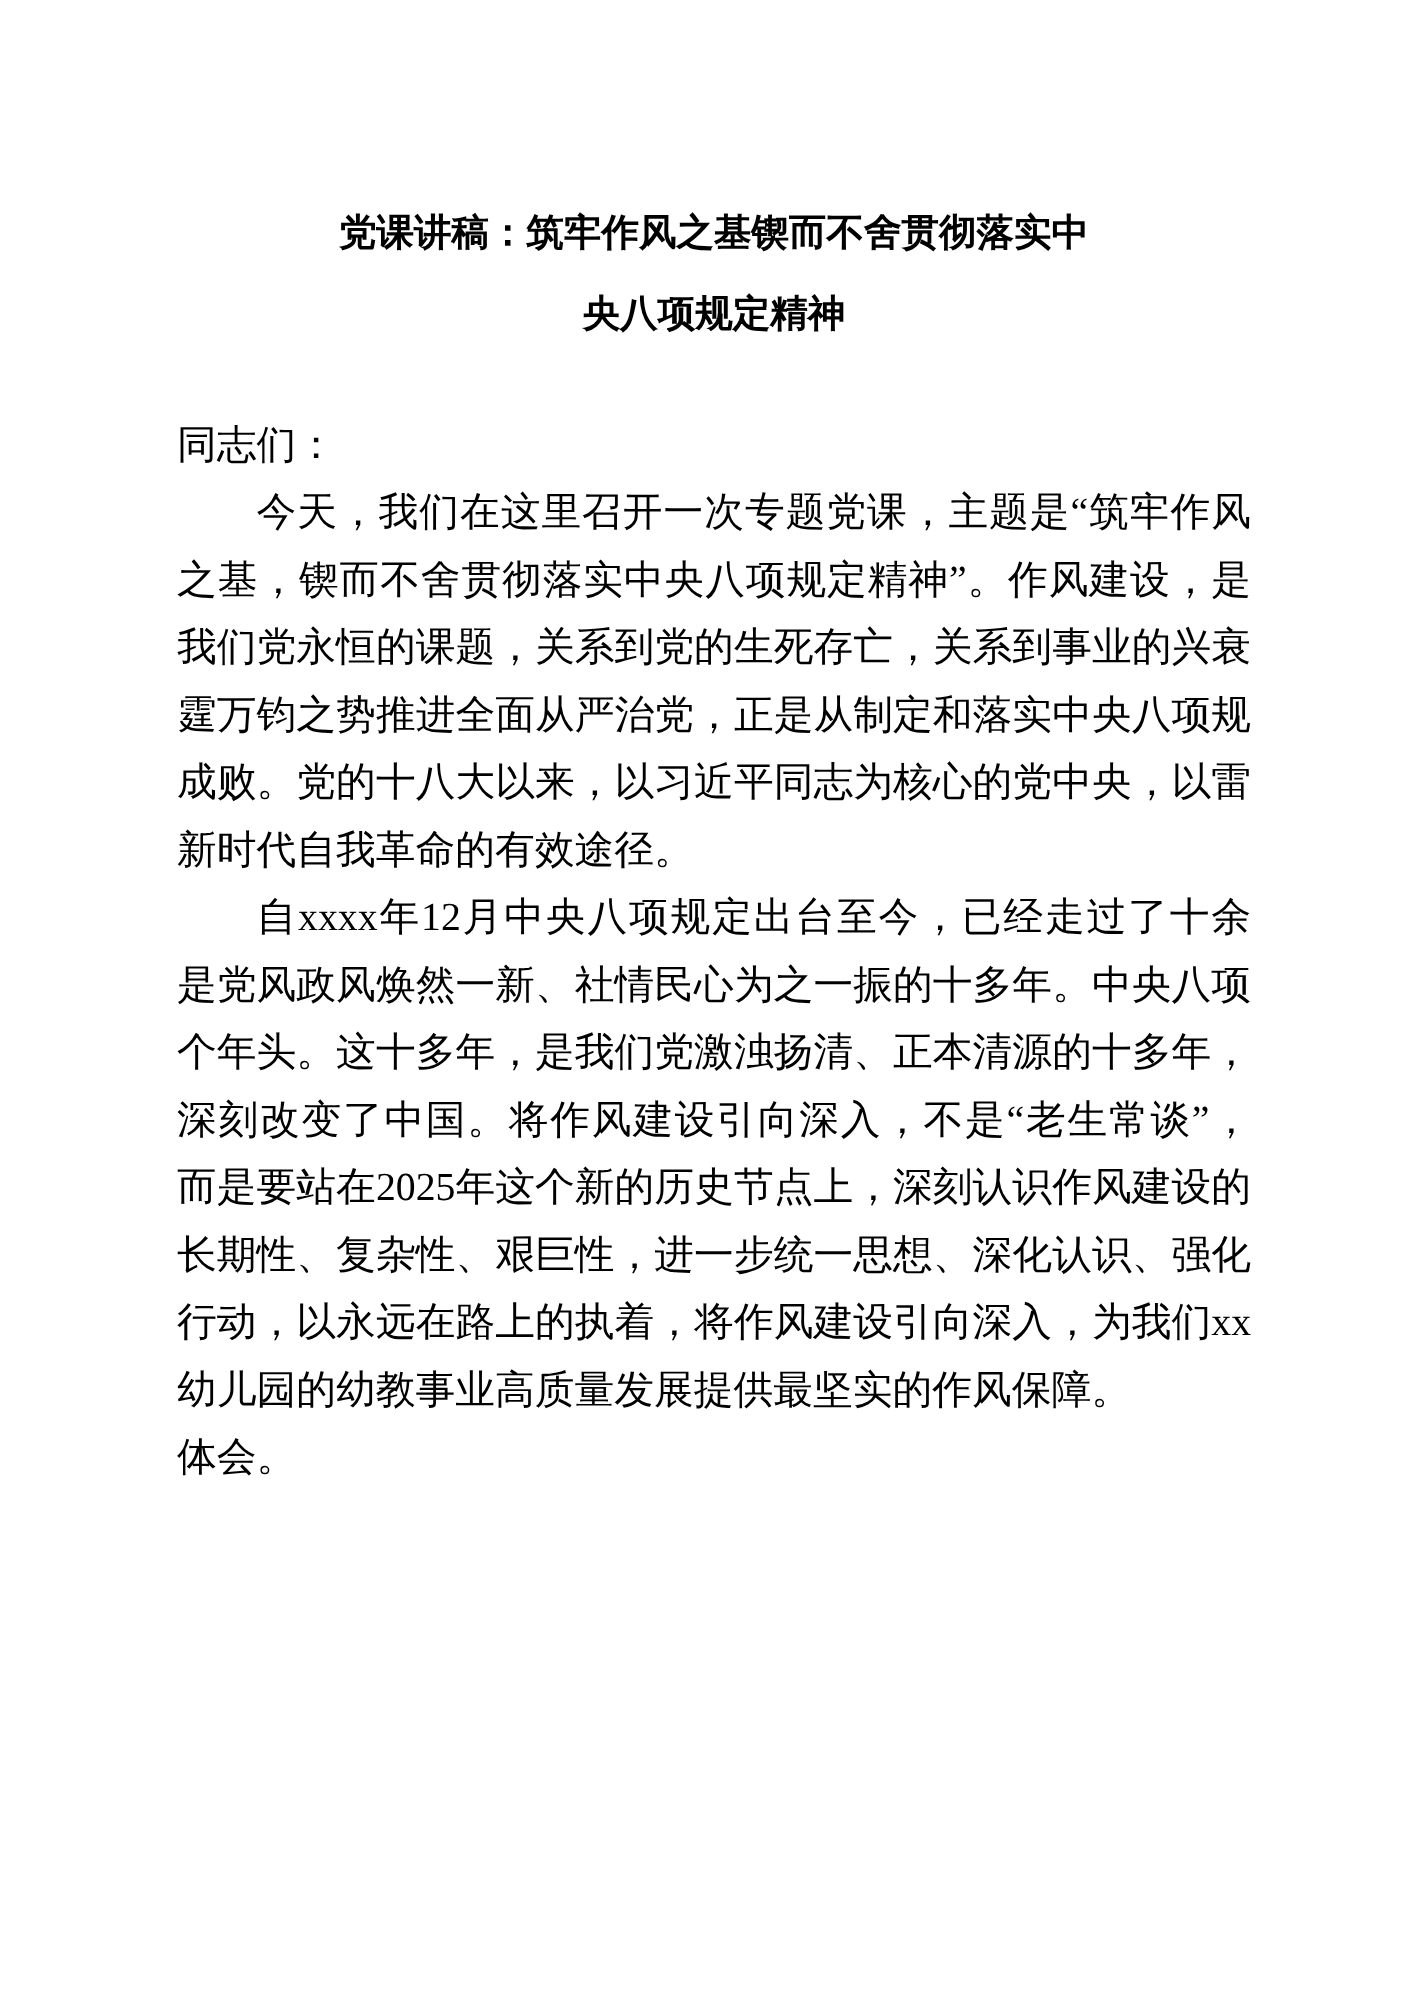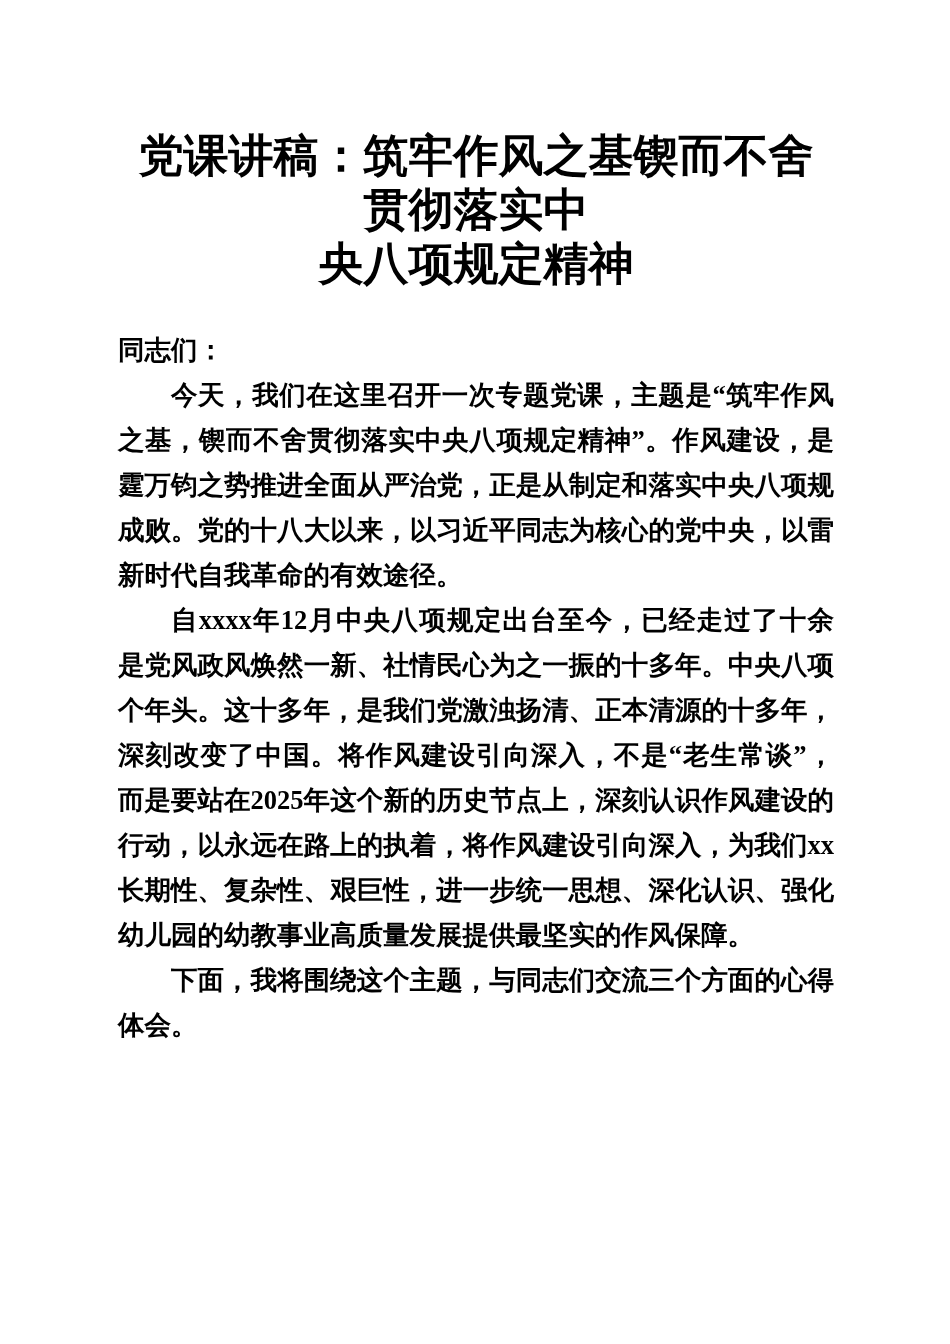--- a/index.html
+++ b/index.html
@@ -14,31 +14,31 @@
   }
   .content {
     position: absolute;
     left: 118px;
     top: 0;
     width: 716px;
   }
   .doc-title {
     margin: 129px 0 0 0;
     padding: 0;
-    font-size: 45px;
+    font-size: 25px;
     line-height: 54px;
     font-weight: bold;
     text-align: center;
     letter-spacing: 0;
   }
   .doc-body {
     margin-top: 37px;
     font-size: 26.5px;
     line-height: 45px;
-    font-weight: bold;
+    font-weight: normal;
   }
   .paragraph { margin: 0; padding: 0; }
   .line {
     width: 716px;
     white-space: nowrap;
     text-align: justify;
     text-align-last: justify;
   }
   .line.last {
     text-align-last: left;
@@ -59,36 +59,36 @@
 
     <div class="doc-body">
 
       <div class="paragraph">
         <div class="line last">同志们：</div>
       </div>
 
       <div class="paragraph">
         <div class="line indent">今天，我们在这里召开一次专题党课，主题是“筑牢作风</div>
         <div class="line">之基，锲而不舍贯彻落实中央八项规定精神”。作风建设，是</div>
+        <div class="line">我们党永恒的课题，关系到党的生死存亡，关系到事业的兴衰</div>
         <div class="line">霆万钧之势推进全面从严治党，正是从制定和落实中央八项规</div>
         <div class="line">成败。党的十八大以来，以习近平同志为核心的党中央，以雷</div>
         <div class="line last">新时代自我革命的有效途径。</div>
       </div>
 
       <div class="paragraph">
         <div class="line indent">自xxxx年12月中央八项规定出台至今，已经走过了十余</div>
         <div class="line">是党风政风焕然一新、社情民心为之一振的十多年。中央八项</div>
         <div class="line">个年头。这十多年，是我们党激浊扬清、正本清源的十多年，</div>
         <div class="line">深刻改变了中国。将作风建设引向深入，不是“老生常谈”，</div>
         <div class="line">而是要站在2025年这个新的历史节点上，深刻认识作风建设的</div>
+        <div class="line">长期性、复杂性、艰巨性，进一步统一思想、深化认识、强化</div>
         <div class="line">行动，以永远在路上的执着，将作风建设引向深入，为我们xx</div>
-        <div class="line">长期性、复杂性、艰巨性，进一步统一思想、深化认识、强化</div>
         <div class="line last">幼儿园的幼教事业高质量发展提供最坚实的作风保障。</div>
       </div>
 
       <div class="paragraph">
-        <div class="line indent">下面，我将围绕这个主题，与同志们交流三个方面的心得</div>
         <div class="line last">体会。</div>
       </div>
 
     </div>
   </div>
 </div>
 
 </body></html>

